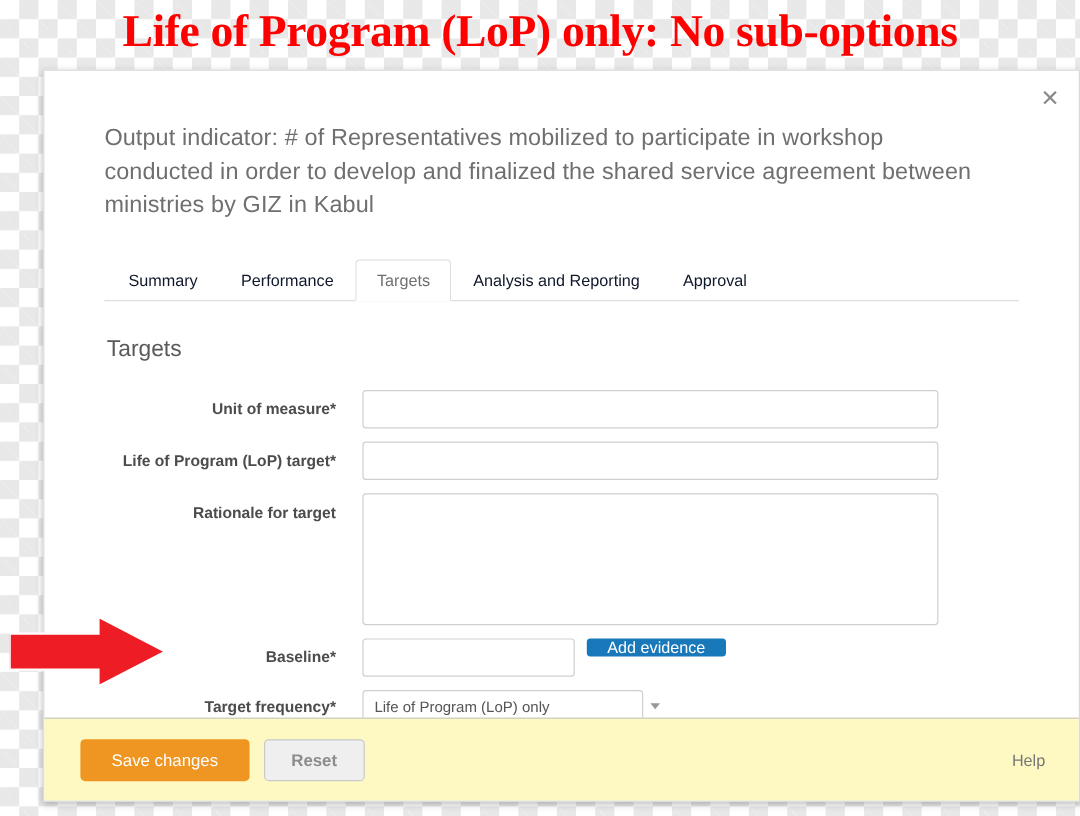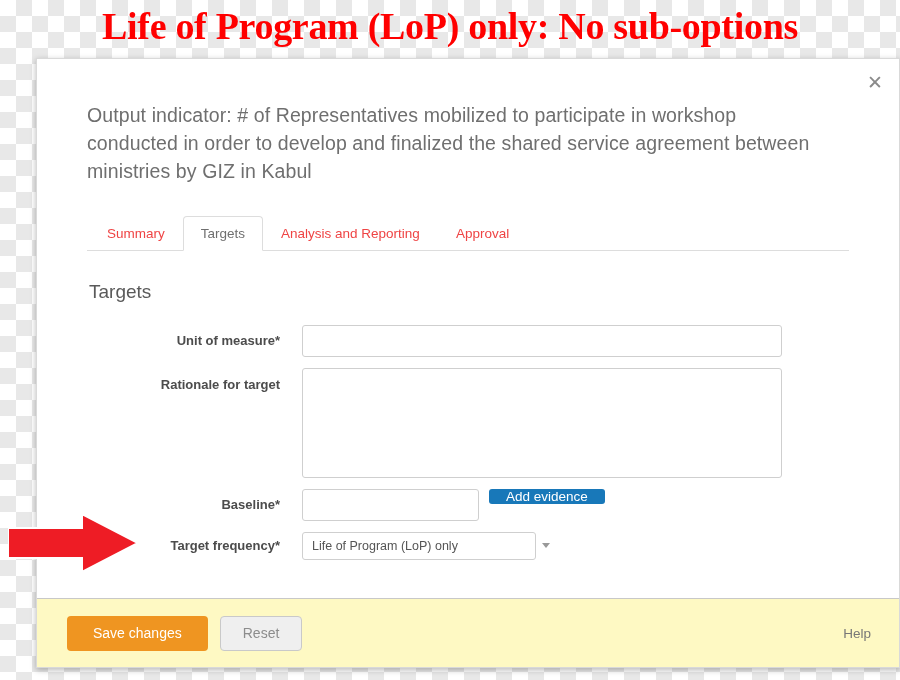--- a/index.html
+++ b/index.html
@@ -83,21 +83,21 @@
   .tabs {
     margin-top: 28px;
     border-bottom: 1px solid #dddddd;
     display: flex;
     align-items: flex-end;
     height: 37px;
     padding-left: 2px;
   }
   .tab {
     font-size: 13.5px;
-    color: #ef4444;
+    color: #0f172a;
     padding: 9px 17px;
     cursor: pointer;
     position: relative;
     top: 1px;
     border: 1px solid transparent;
     border-radius: 4px 4px 0 0;
     background: transparent;
     white-space: nowrap;
   }
   .tab.active {
@@ -237,20 +237,21 @@
     margin-left: 12px;
     background: #efefef;
     color: #8c8c8c;
     border: 1px solid #c9c9c9;
     border-radius: 4px;
     font-size: 14px;
     height: 35px;
     padding: 0 22px;
     cursor: pointer;
     font-family: "Liberation Sans", sans-serif;
+    font-weight: bold;
   }
   .help-link {
     margin-left: auto;
     font-size: 13.5px;
     color: #777777;
     cursor: pointer;
   }
 
   
   .arrow {
@@ -272,32 +273,37 @@
 <div class="modal">
 
   <div class="modal-close">✕</div>
 
   <div class="modal-body">
 
     <div class="modal-heading">Output indicator: # of Representatives mobilized to participate in workshop conducted in order to develop and finalized the shared service agreement between ministries by GIZ in Kabul</div>
 
     <div class="tabs">
       <div class="tab">Summary</div>
+      <div class="tab">Performance</div>
       <div class="tab active">Targets</div>
       <div class="tab">Analysis and Reporting</div>
       <div class="tab">Approval</div>
     </div>
 
     <div class="section-title">Targets</div>
 
     <div class="form-row">
       <div class="form-label">Unit of measure*</div>
       <input class="field-input" type="text" value="" style="">
     </div>
 
+    <div class="form-row">
+      <div class="form-label">Life of Program (LoP) target*</div>
+      <input class="field-input" type="text" value="" style="">
+    </div>
 
     <div class="form-row">
       <div class="form-label tall">Rationale for target</div>
       <textarea class="field-textarea" style=""></textarea>
     </div>
 
     <div class="form-row" style="margin-top:8px;">
       <div class="form-label">Baseline*</div>
       <input class="field-input small" type="text" value="" style="">
       <button class="btn-evidence">Add evidence</button>

